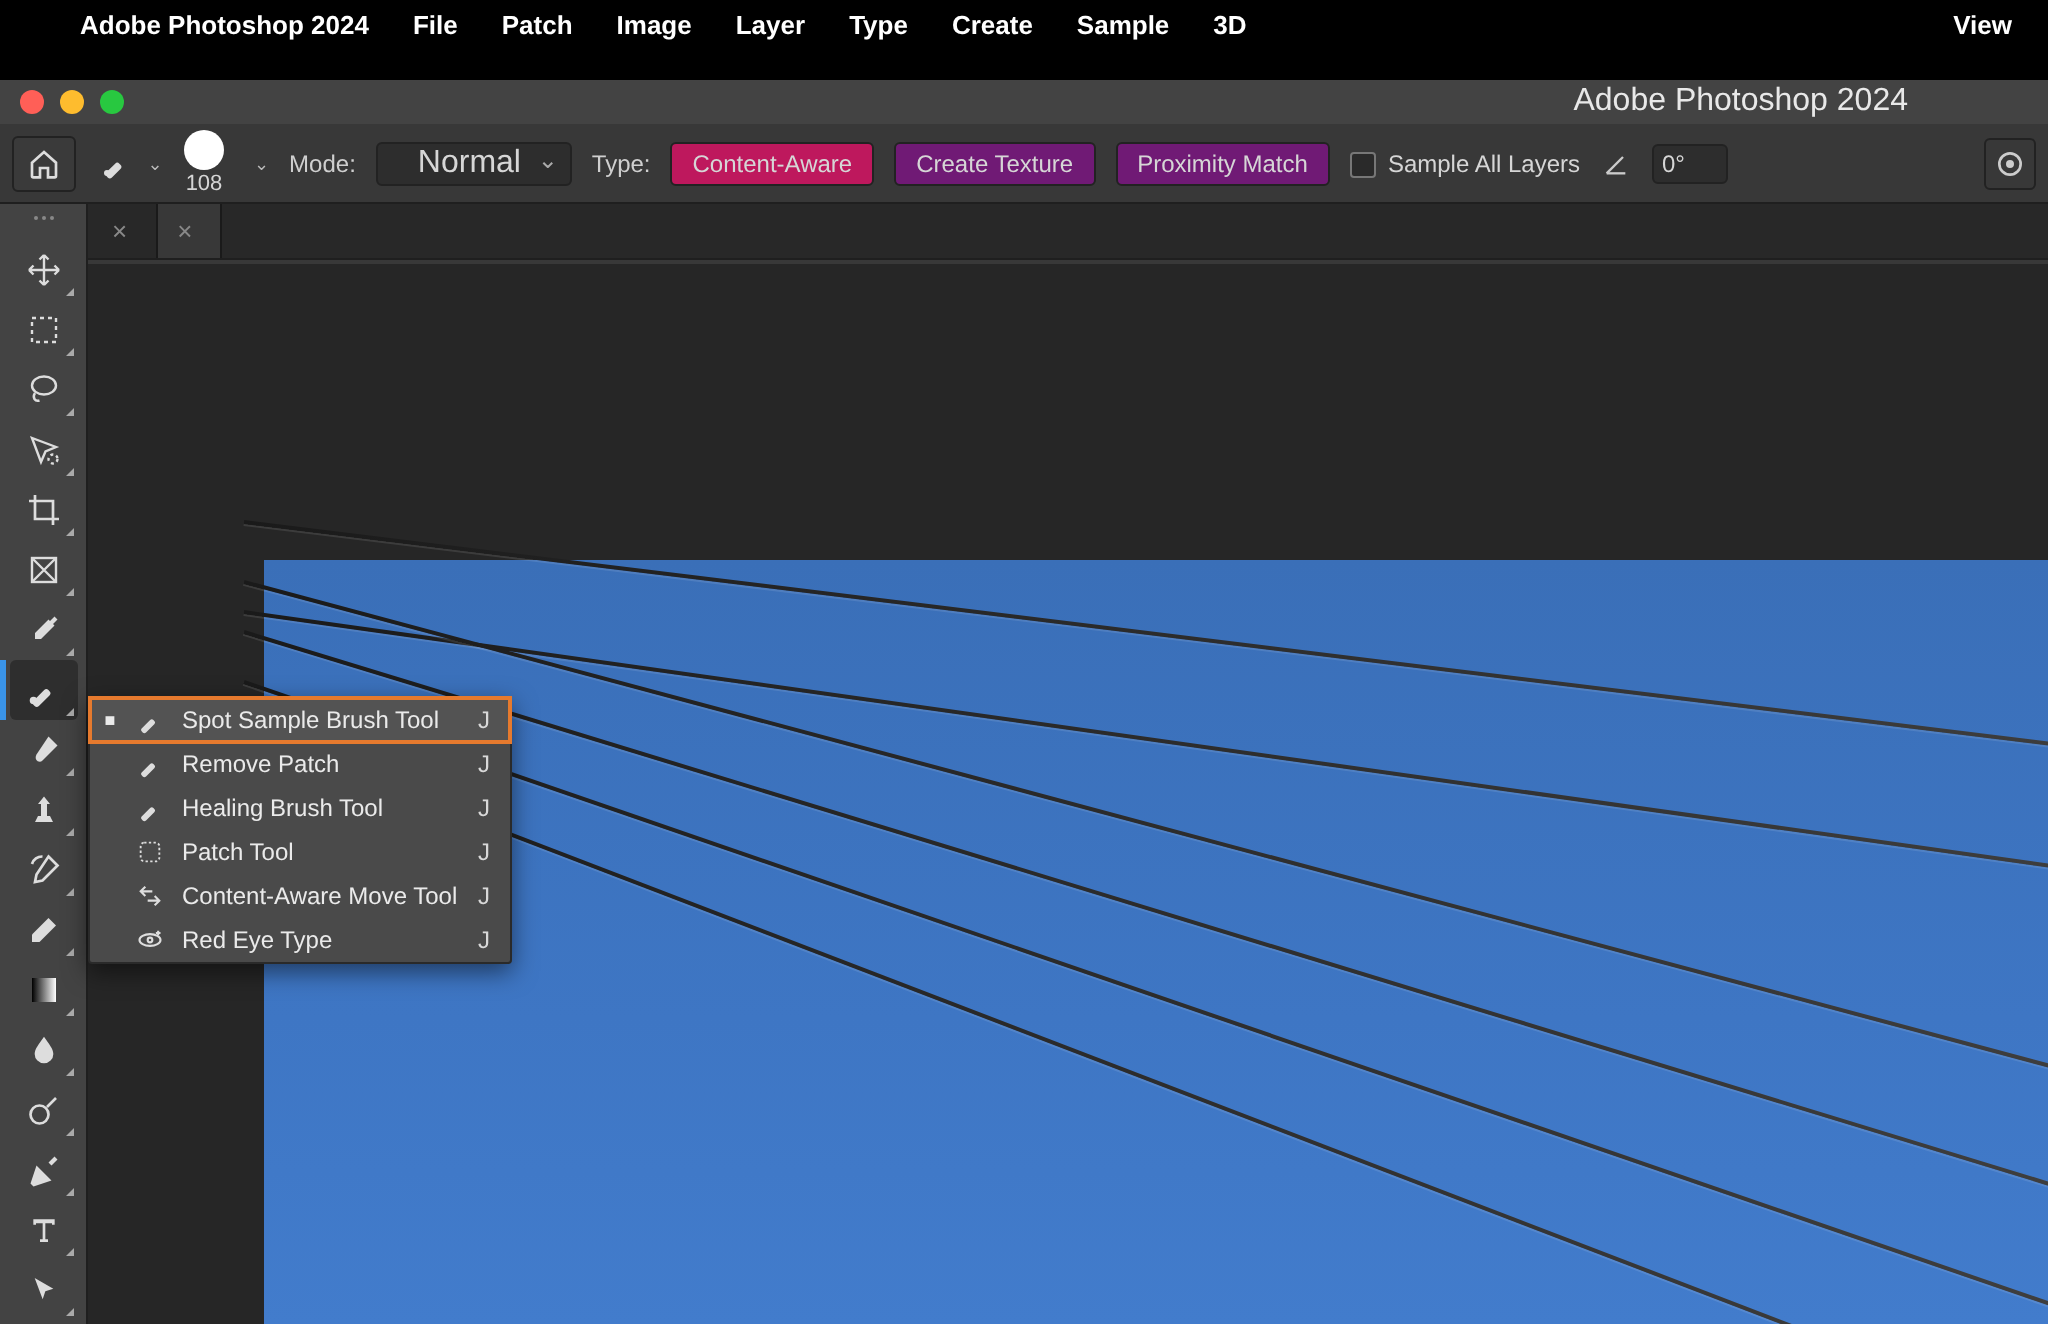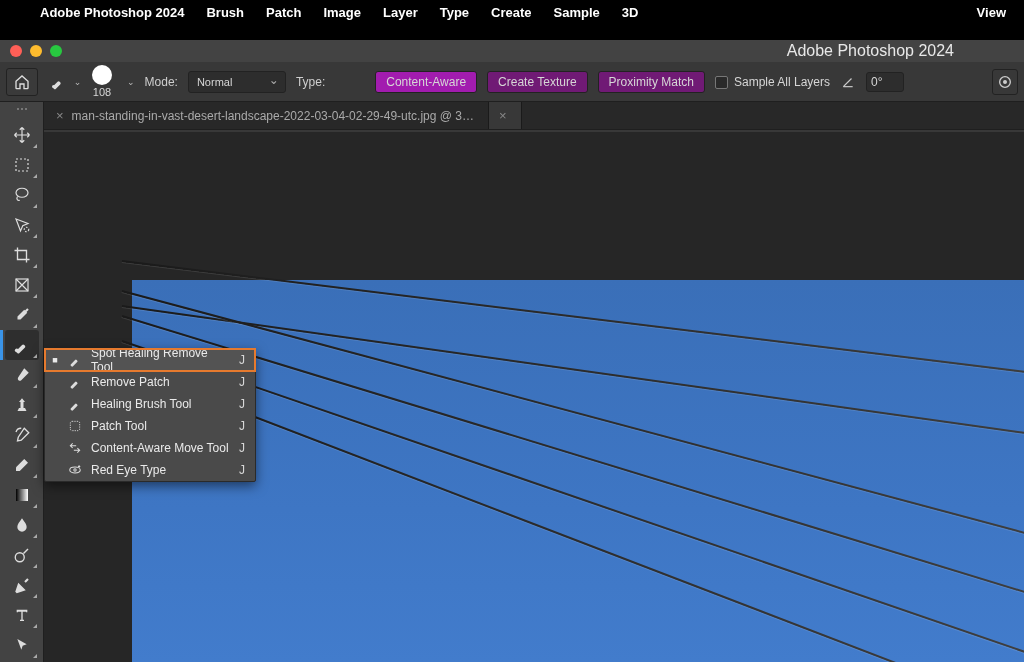--- a/index.html
+++ b/index.html
@@ -23,24 +23,24 @@
 
 
 .options-bar { height: 40px; background: #383838; border-bottom: 1px solid #1f1f1f; display: flex; align-items: center; padding: 0 6px; gap: 10px; font-size: 12px; color: #d6d6d6; }
 .home-btn { width: 32px; height: 28px; display: flex; align-items: center; justify-content: center; border: 1px solid #222; border-radius: 3px; background: #3a3a3a; }
 .tool-preset { width: 34px; height: 26px; display: flex; align-items: center; justify-content: center; gap: 4px; }
 .brush-preview { display: flex; flex-direction: column; align-items: center; margin-right: 2px; }
 .brush-circle { width: 20px; height: 20px; border-radius: 50%; background: #fff; }
 .brush-size-label { font-size: 11px; margin-top: 1px; }
 .chev { font-size: 9px; color: #bbb; margin-left: 3px; }
 .label { color: #cfcfcf; }
-.dropdown { height: 22px; background: #2d2d2d; border: 1px solid #222; border-radius: 3px; padding: 0 22px 0 8px; display: flex; align-items: center; position: relative; min-width: 98px; font-size: 11px; }
+.dropdown { height: 22px; background: #2d2d2d; border: 1px solid #222; border-radius: 3px; padding: 0 22px 0 20px; display: flex; align-items: center; position: relative; min-width: 98px; font-size: 16px; }
 .dropdown::after { content: "⌄"; position: absolute; right: 6px; top: 1px; color: #aaa; font-size: 12px; }
 .seg { height: 22px; padding: 0 10px; border: 1px solid #222; border-radius: 3px; background: #701a75; display: flex; align-items: center; }
-.seg.active { background: #a21caf; margin-left: 40px; }
+.seg.active { background: #be185d; }
 .check { display: flex; align-items: flex-end; gap: 6px; }
 .check-box { width: 13px; height: 13px; border: 1px solid #777; border-radius: 2px; background: #2a2a2a; }
 .angle-icon { width: 16px; height: 16px; display: flex; align-items: center; justify-content: center; }
 .angle-input { width: 38px; height: 20px; background: #2d2d2d; border: 1px solid #222; border-radius: 3px; padding: 0 4px; display: flex; align-items: center; font-size: 12px; }
 .target-btn { width: 26px; height: 26px; border: 1px solid #222; border-radius: 3px; display: flex; align-items: center; justify-content: center; margin-left: auto; }
 
 
 .doc-tabs { height: 28px; background: #282828; display: flex; align-items: stretch; font-size: 12px; color: #aaa; border-bottom: 1px solid #1f1f1f; padding-left: 46px; }
 .doc-tab { display: flex; align-items: center; padding: 0 14px 0 10px; gap: 8px; border-right: 1px solid #1a1a1a; max-width: 560px; overflow: hidden; white-space: nowrap; }
 .doc-tab.active { background: #383838; color: #ddd; }
@@ -70,21 +70,21 @@
 .flyout-row .shortcut { color: #d8d8d8; }
 
 svg { display: block; }
 </style>
 </head>
 <body>
 
 <div class="mac-menubar">
   <span class="apple-logo"></span>
   <span class="app-name">Adobe Photoshop 2024</span>
-  <span>Brush</span>
+  <span>File</span>
   <span>Patch</span>
   <span>Image</span>
   <span>Layer</span>
   <span>Type</span>
   <span>Create</span>
   <span>Sample</span>
   <span>3D</span>
   <span class="spacer"></span>
   <span>View</span>
 </div>
@@ -148,21 +148,20 @@
       <svg width="16" height="16" viewBox="0 0 24 24" fill="none" stroke="#ccc" stroke-width="2">
           <circle cx="12" cy="12" r="8"></circle>
           <circle cx="12" cy="12" r="2" fill="#ccc"></circle>
         </svg>
     </div>
   </div>
 
   <div class="doc-tabs">
     <div class="doc-tab">
       <span class="close-x">×</span>
-      <span>man-standing-in-vast-desert-landscape-2022-03-04-02-29-49-utc.jpg @ 3…</span>
     </div>
     <div class="doc-tab active">
       <span class="close-x">×</span>
     </div>
   </div>
 
   <div class="canvas-area">
     <div class="canvas-image">
       <div class="wire" style="left:-10px; top:-20px; width:1100px; transform:rotate(7deg);"></div>
       <div class="wire" style="left:-10px; top:25px; width:1100px; transform:rotate(8deg);"></div>
@@ -303,21 +302,21 @@
   </div>
 
   <div class="flyout">
     <div class="flyout-row highlight">
       <span class="bullet">■</span>
       <span class="fly-icon">
           <svg width="14" height="14" viewBox="0 0 24 24" fill="#ddd">
             <rect x="3" y="15" width="14" height="5" rx="2" transform="rotate(-45 10 17)"></rect>
           </svg>
         </span>
-      <span class="fly-label">Spot Healing Remove Tool</span>
+      <span class="fly-label">Spot Sample Brush Tool</span>
       <span class="shortcut">J</span>
     </div>
     <div class="flyout-row">
       <span class="bullet"></span>
       <span class="fly-icon">
           <svg width="14" height="14" viewBox="0 0 24 24" fill="#ddd">
             <rect x="3" y="15" width="14" height="5" rx="2" transform="rotate(-45 10 17)"></rect>
           </svg>
         </span>
       <span class="fly-label">Remove Patch</span>

